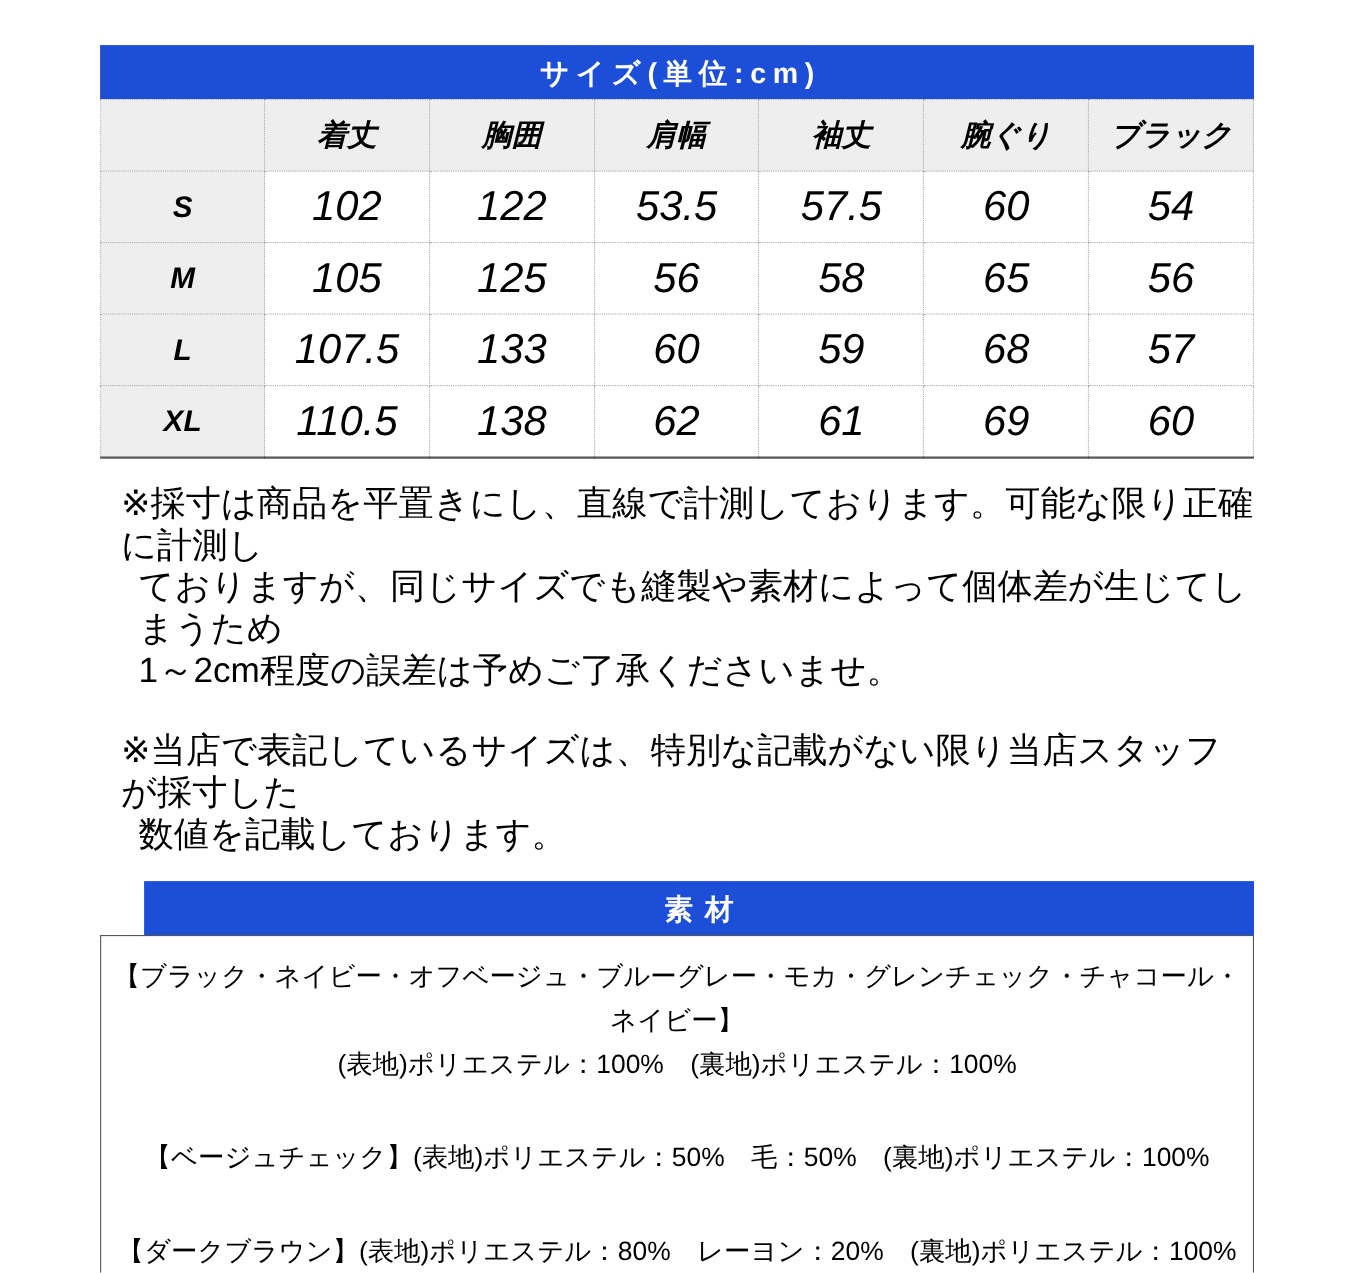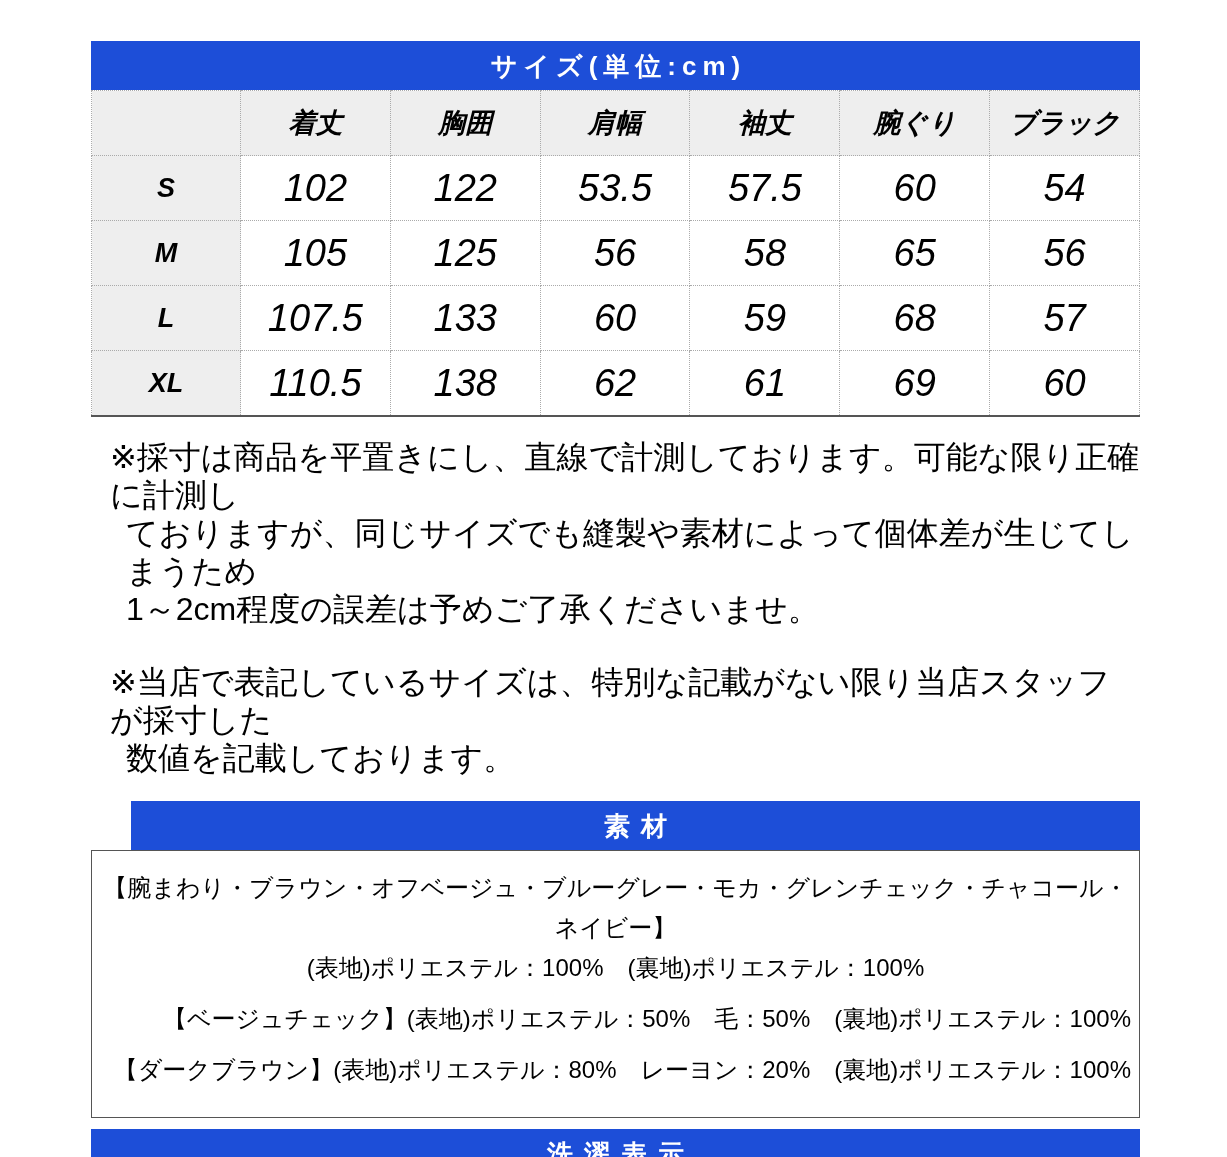--- a/index.html
+++ b/index.html
@@ -41,21 +41,21 @@
   
   .note{font-size:32px;line-height:38px;padding-left:19px;}
   .note-1{margin-top:21px;}
   .note-2{margin-top:35px;}
   .note .cont{padding-left:16px;}
 
   
   .box{border:1px solid #555555;background:#ffffff;}
   .material-box{padding:17px 8px 27px;text-align:center;font-size:24px;}
   .mat-line{line-height:40px;}
-  .mat-gap{margin-top:11px;text-align:right;}
+  .mat-gap{margin-top:45px;}
 
   .care-box{
     height:96px;
     display:flex;align-items:center;justify-content:center;gap:38px;
   }
   .care-box svg{display:block;}
 </style>
 </head>
 <body>
 
@@ -131,21 +131,21 @@
     <div class="note note-2">
       <div>※当店で表記しているサイズは、特別な記載がない限り当店スタッフが採寸した</div>
       <div class="cont">数値を記載しております。</div>
     </div>
 
     <div class="bar wide-ls mt-material">
       <span>素材</span>
     </div>
 
     <div class="box material-box">
-      <div class="mat-line">【腕まわり・ブラウン・オフベージュ・ブルーグレー・モカ・グレンチェック・チャコール・ネイビー】</div>
+      <div class="mat-line">【ブラック・ネイビー・オフベージュ・ブルーグレー・モカ・グレンチェック・チャコール・ネイビー】</div>
       <div class="mat-line">(表地)ポリエステル：100%　(裏地)ポリエステル：100%</div>
       <div class="mat-line mat-gap">【ベージュチェック】(表地)ポリエステル：50%　毛：50%　(裏地)ポリエステル：100%</div>
       <div class="mat-line mat-gap">【ダークブラウン】(表地)ポリエステル：80%　レーヨン：20%　(裏地)ポリエステル：100%</div>
     </div>
 
     <div class="bar wide-ls mt-care">
       <span>洗濯表示</span>
     </div>
 
     <div class="box care-box">

